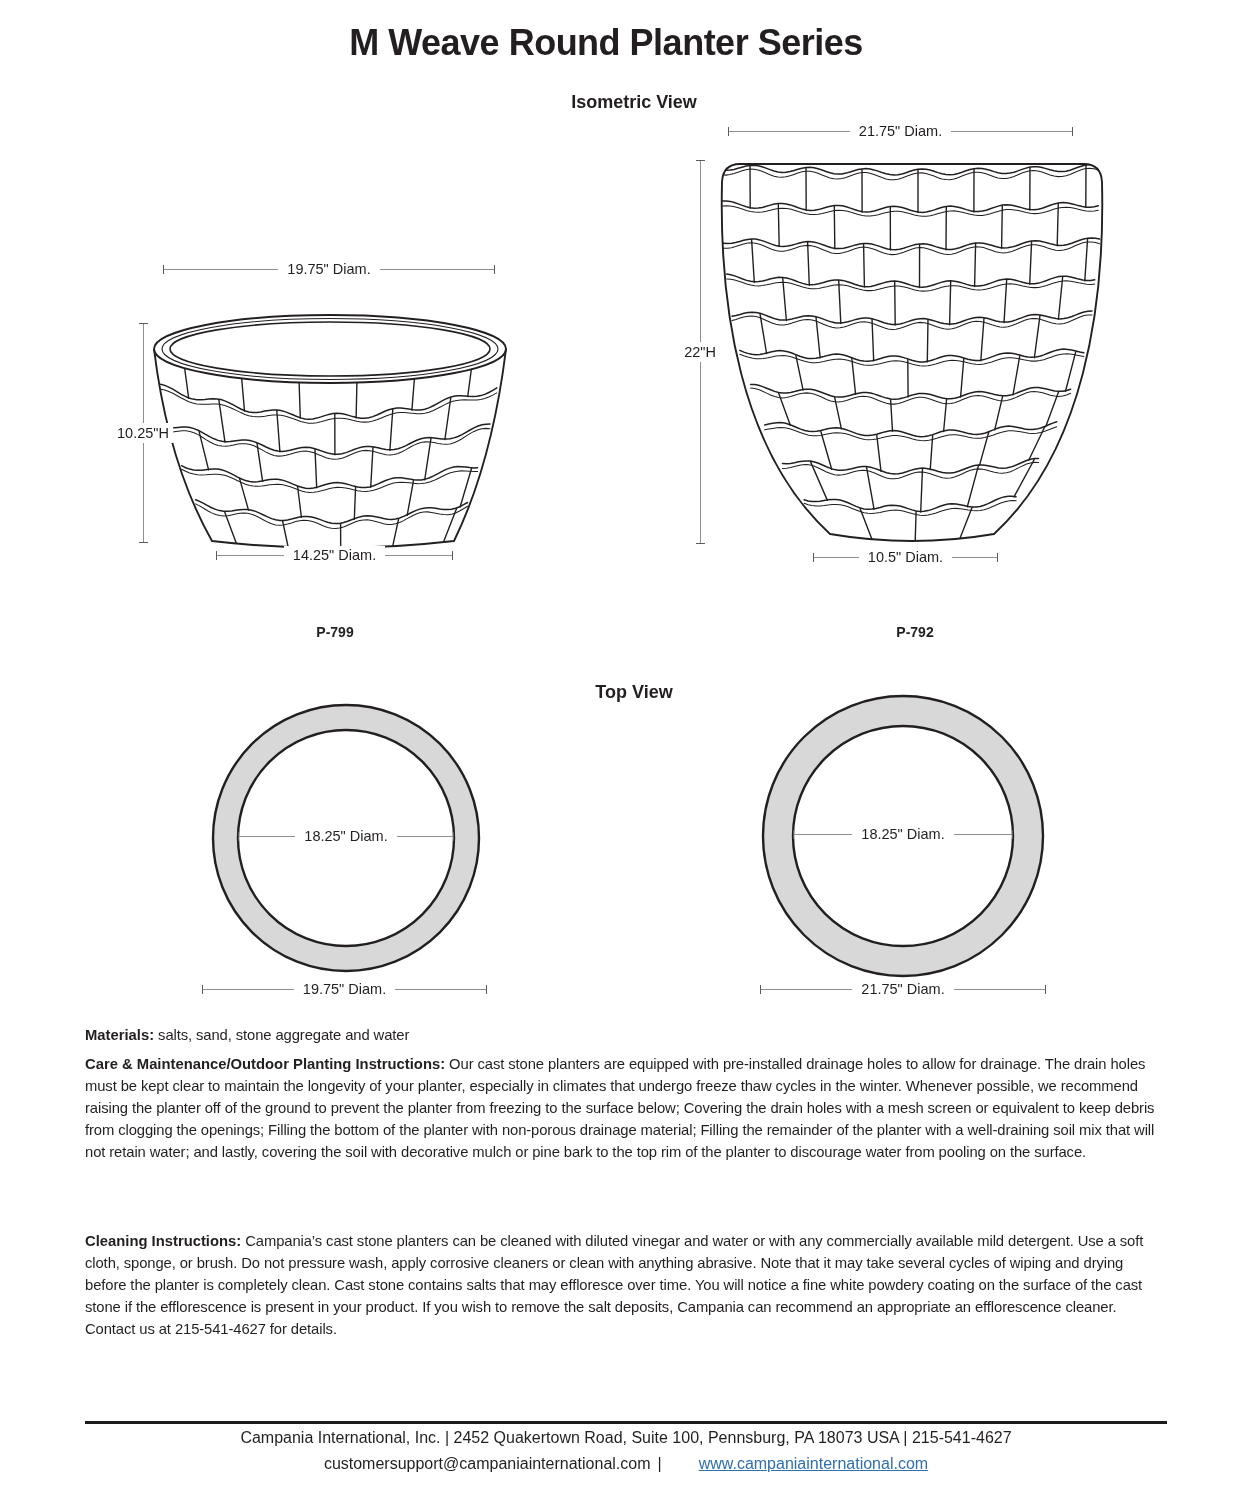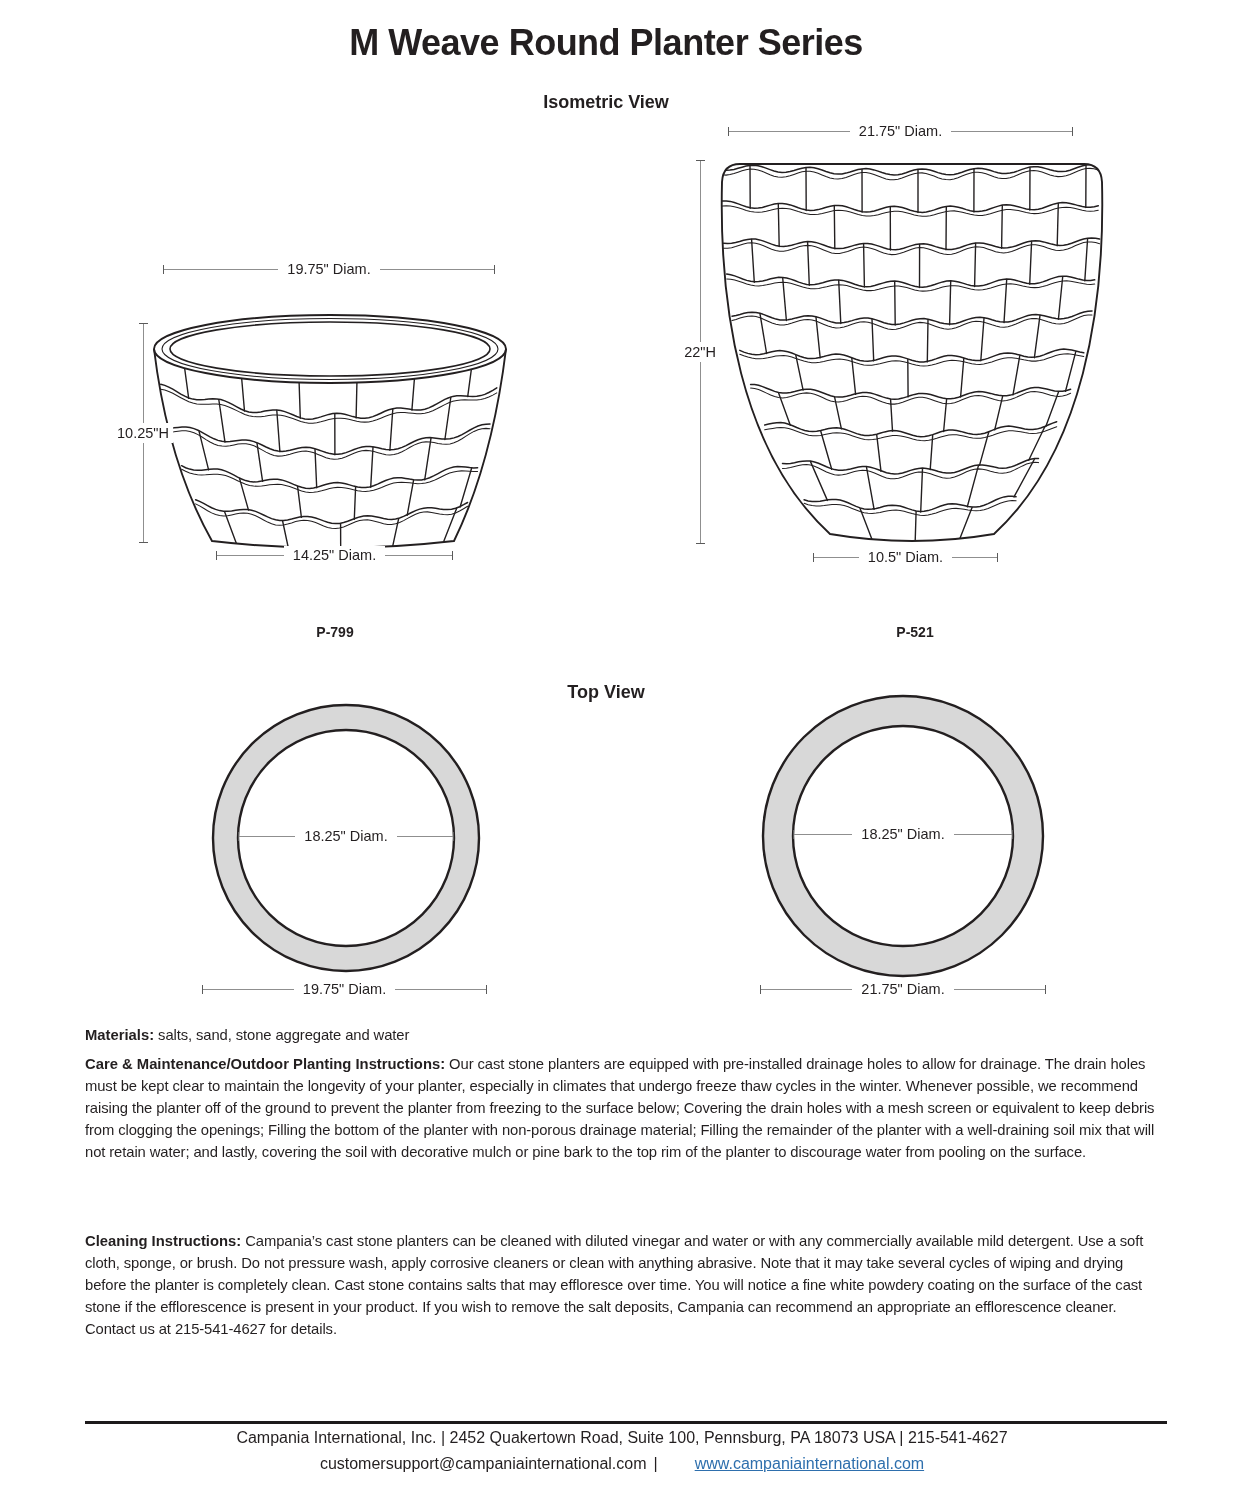--- a/index.html
+++ b/index.html
@@ -1,40 +1,40 @@
 <!DOCTYPE html>
 <html><head>
 <meta charset="utf-8">
 <style>
   html,body{margin:0;padding:0;background:#fff;}
   .page{position:relative;width:1212px;height:1500px;background:#ffffff;overflow:hidden;
         font-family:"Liberation Sans", sans-serif;color:#231f20;}
   .abs{position:absolute;}
   .center{left:0;width:100%;text-align:center;}
   .title{top:22px;font-size:36px;font-weight:bold;letter-spacing:-0.5px;}
-  .caption{font-weight:bold;font-size:18px;}
+  .caption{font-weight:bold;font-size:18px;margin-left:28px;}
   .model{font-weight:bold;font-size:14px;text-align:center;width:200px;}
   
   .dimh{position:absolute;height:16px;display:flex;align-items:center;justify-content:center;}
   .dimh .dline{position:absolute;left:0;right:0;top:7.5px;height:1px;background:#8f8f8f;}
   .dimh .tick{position:absolute;width:1px;height:9px;top:3.5px;background:#5a5a5a;}
   .dimh .tick.tl{left:0;}.dimh .tick.tr{right:0;}
   .dimv{position:absolute;width:16px;display:flex;align-items:center;justify-content:center;}
   .dimv .dline{position:absolute;top:0;bottom:0;left:7.5px;width:1px;background:#8f8f8f;}
   .dimv .tick{position:absolute;height:1px;width:9px;left:3.5px;background:#5a5a5a;}
   .dimv .tick.tt{top:0;}.dimv .tick.tb{bottom:0;}
   .dlabel{position:relative;background:#ffffff;padding:1px 9px;font-size:14.5px;
           color:#231f20;white-space:nowrap;z-index:2;}
   
   .body-par{position:absolute;left:85px;width:1082px;font-size:14.8px;line-height:22px;
             letter-spacing:-0.1px;margin:0;}
   .body-par b{letter-spacing:0;}
   
   .footer-rule{position:absolute;left:85px;width:1082px;height:3px;background:#1d1a1b;}
-  .footer-line{position:absolute;left:16px;width:100%;text-align:center;font-size:16px;}
+  .footer-line{position:absolute;left:0;width:100%;text-align:center;font-size:16px;padding-left:20px;}
   .footer-line .sep{margin:0 7px;color:#231f20;}
   .footer-line a.site{color:#2e6fad;text-decoration:underline;cursor:pointer;margin-left:30px;}
   svg{display:block;}
 </style>
 </head>
 <body>
 
 <div class="page">
 
   <h1 class="abs center title" style="margin:0;">M Weave Round Planter Series</h1>
@@ -215,21 +215,21 @@
     <span class="dlabel">14.25" Diam.</span>
   </div>
   <div class="dimh" style="left:813px;top:549px;width:185px;">
     <span class="dline"></span>
     <span class="tick tl"></span>
     <span class="tick tr"></span>
     <span class="dlabel">10.5" Diam.</span>
   </div>
 
   <div class="abs model" style="left:235px;top:624px;">P-799</div>
-  <div class="abs model" style="left:815px;top:624px;">P-521</div>
+  <div class="abs model" style="left:815px;top:624px;">P-792</div>
 
   <div class="abs center caption" style="top:682px;">Top View</div>
 
   <div class="abs" style="left:210px;top:702px;">
     <svg width="272" height="272" viewBox="0 0 272 272">
       <circle cx="136" cy="136" r="133" fill="#d8d8d8" stroke="#231f20" stroke-width="2.4"></circle>
       <circle cx="136" cy="136" r="108" fill="#ffffff" stroke="#231f20" stroke-width="2.4"></circle>
     </svg>
   </div>
   <div class="abs" style="left:760px;top:693px;">

